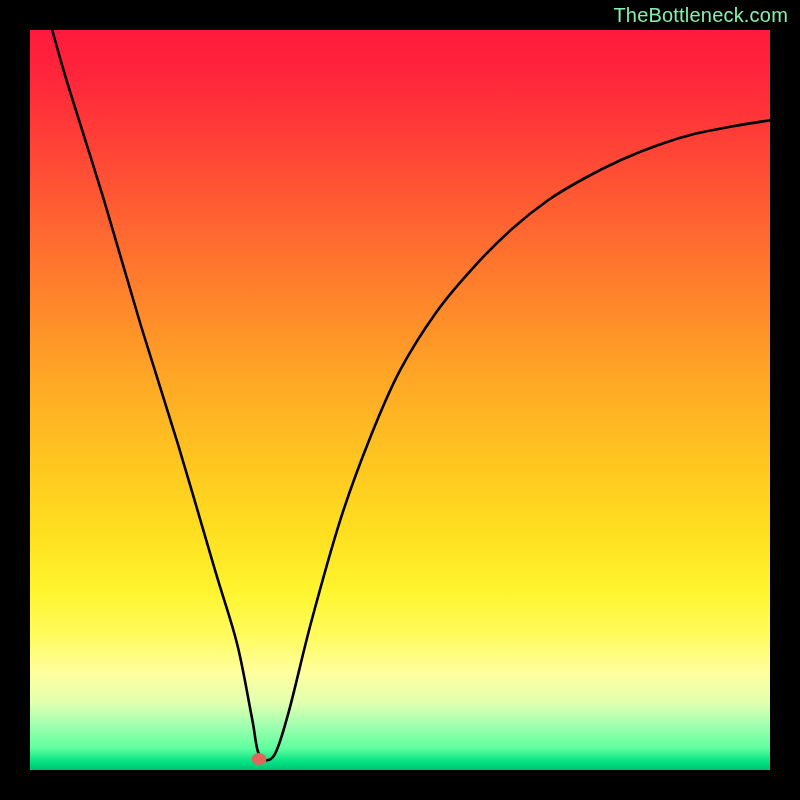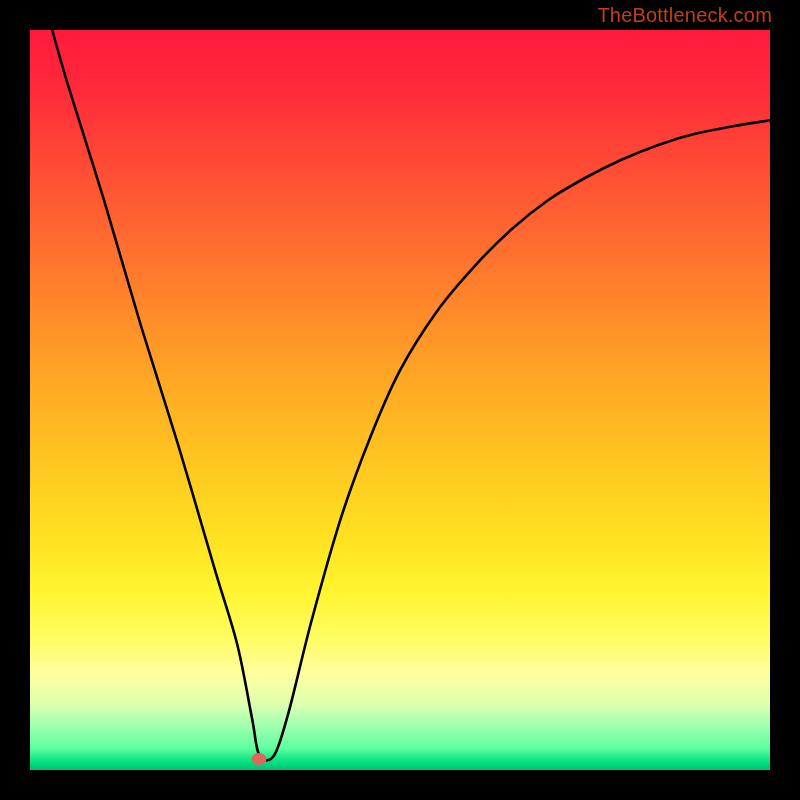--- a/index.html
+++ b/index.html
@@ -44,22 +44,22 @@
   svg.curve {
     position: absolute;
     left: 0;
     top: 0;
     width: 100%;
     height: 100%;
   }
   .watermark {
     position: absolute;
     top: 4px;
-    right: 28px;
-    color: #c2410c;
+    right: 12px;
+    color: #86efac;
     font-size: 20px;
     font-weight: 500;
     letter-spacing: 0.2px;
     z-index: 5;
   }
   .red-dot {
     position: absolute;
     width: 15px;
     height: 12px;
     border-radius: 50%;

